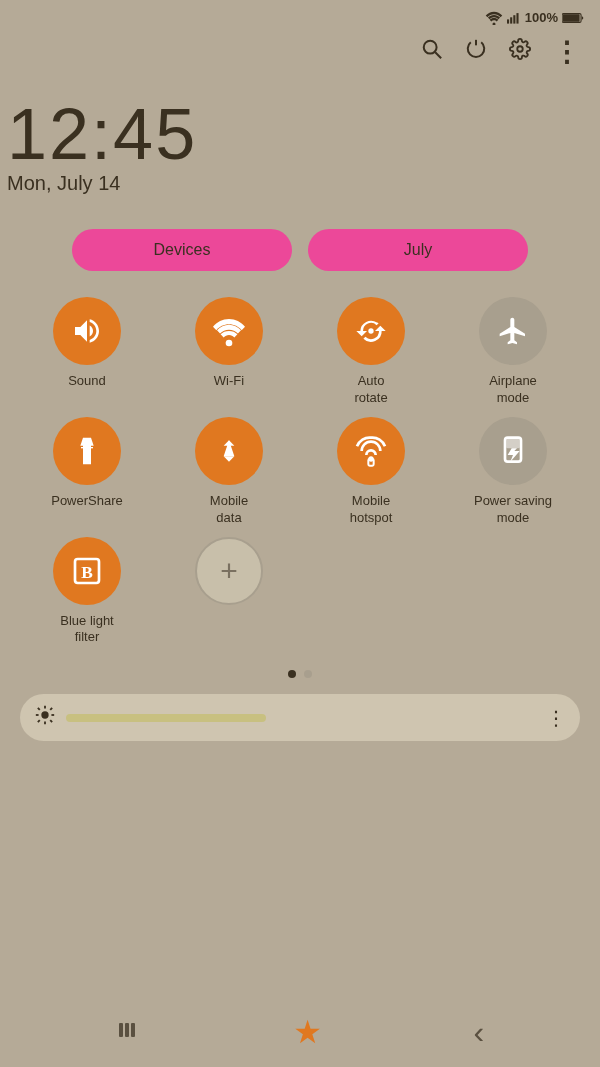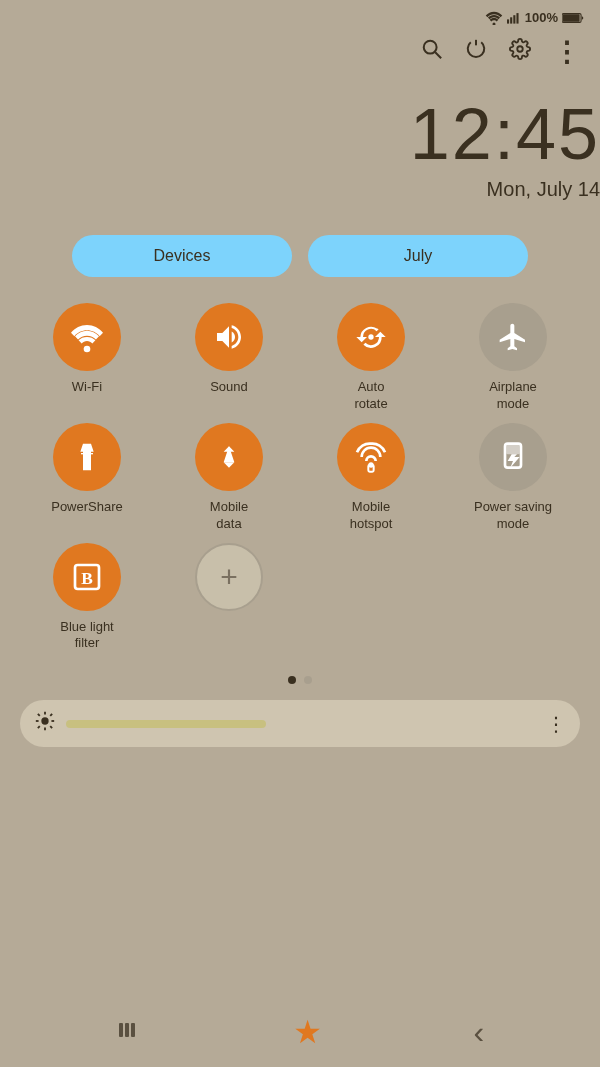--- a/index.html
+++ b/index.html
@@ -47,53 +47,53 @@
     }
 
     .toolbar-icon {
       font-size: 22px;
       color: #3a3020;
       cursor: pointer;
     }
 
     
     .clock-area {
-      text-align: right;
-      padding: 20px 0 10px;
+      text-align: left;
+      padding: 20px 7px 10px;
     }
 
     .clock-time {
       font-size: 72px;
       font-weight: 300;
       color: #3a3020;
       letter-spacing: 2px;
       line-height: 1;
     }
 
     .clock-date {
       font-size: 20px;
       color: #3a3020;
-      margin-top: 8px;
+      margin-top: 2px;
       font-weight: 400;
     }
 
     
     .tabs-row {
       display: flex;
       justify-content: center;
       gap: 16px;
       padding: 24px 20px 16px;
     }
 
     .tab-btn {
       flex: 1;
       max-width: 220px;
       padding: 12px 20px;
       border-radius: 30px;
-      background-color: #7dd3fc;
+      background-color: #ec4899;
       border: none;
       font-size: 16px;
       color: #3a3020;
       cursor: pointer;
       text-align: center;
     }
 
     
     .quick-settings {
       padding: 10px 20px;
@@ -275,39 +275,39 @@
 
 <div class="tabs-row">
   <button class="tab-btn">Devices</button>
   <button class="tab-btn">July</button>
 </div>
 
 <div class="quick-settings">
 
   <div class="qs-item">
     <div class="qs-icon orange">
+      <svg class="qs-svg" viewBox="0 0 24 24">
+        <path d="M3 9v6h4l5 5V4L7 9H3z"></path>
+        <path d="M16.5 12c0-1.8-1-3.3-2.5-4.1v8.2c1.5-.8 2.5-2.3 2.5-4.1z"></path>
+        <path d="M14 3.2v2.1c2.9.9 5 3.6 5 6.7s-2.1 5.8-5 6.7v2.1c4-.9 7-4.5 7-8.8s-3-7.9-7-8.8z"></path>
+      </svg>
+    </div>
+    <span class="qs-label">Sound</span>
+  </div>
+
+  <div class="qs-item">
+    <div class="qs-icon orange">
       <svg class="qs-svg" viewBox="0 0 24 20">
         <path d="M12 5C8.2 5 4.8 6.7 2.5 9.4L0 6.8C3 3.2 7.2 1 12 1s9 2.2 12 5.8l-2.5 2.6C19.2 6.7 15.8 5 12 5z"></path>
         <path d="M12 9c-2.6 0-5 1.1-6.7 2.9L3 9.5C5.4 6.9 8.5 5.3 12 5.3s6.6 1.6 9 4.2l-2.3 2.4C17 10.1 14.6 9 12 9z"></path>
         <path d="M12 13c-1.6 0-3 .7-4 1.8l-2.3-2.3C7.2 10.9 9.5 10 12 10s4.8.9 6.3 2.5l-2.3 2.3C15 13.7 13.6 13 12 13z"></path>
         <circle cx="12" cy="19" r="2.5"></circle>
       </svg>
     </div>
     <span class="qs-label">Wi-Fi</span>
-  </div>
-
-  <div class="qs-item">
-    <div class="qs-icon orange">
-      <svg class="qs-svg" viewBox="0 0 24 24">
-        <path d="M3 9v6h4l5 5V4L7 9H3z"></path>
-        <path d="M16.5 12c0-1.8-1-3.3-2.5-4.1v8.2c1.5-.8 2.5-2.3 2.5-4.1z"></path>
-        <path d="M14 3.2v2.1c2.9.9 5 3.6 5 6.7s-2.1 5.8-5 6.7v2.1c4-.9 7-4.5 7-8.8s-3-7.9-7-8.8z"></path>
-      </svg>
-    </div>
-    <span class="qs-label">Sound</span>
   </div>
 
 
   <div class="qs-item">
     <div class="qs-icon orange">
       <svg class="qs-svg" viewBox="0 0 24 24">
         <path d="M16.5 5.7A8 8 0 0 0 4 12H1l4 4 4-4H6a6 6 0 0 1 10.2-4.3l1.5-1.5A8 8 0 0 0 16.5 5.7z"></path>
         <path d="M19 8l-4 4h3a6 6 0 0 1-10.2 4.3L6.3 17.8A8 8 0 0 0 20 12h3l-4-4z"></path>
         <circle cx="12" cy="12" r="2"></circle>
       </svg>

